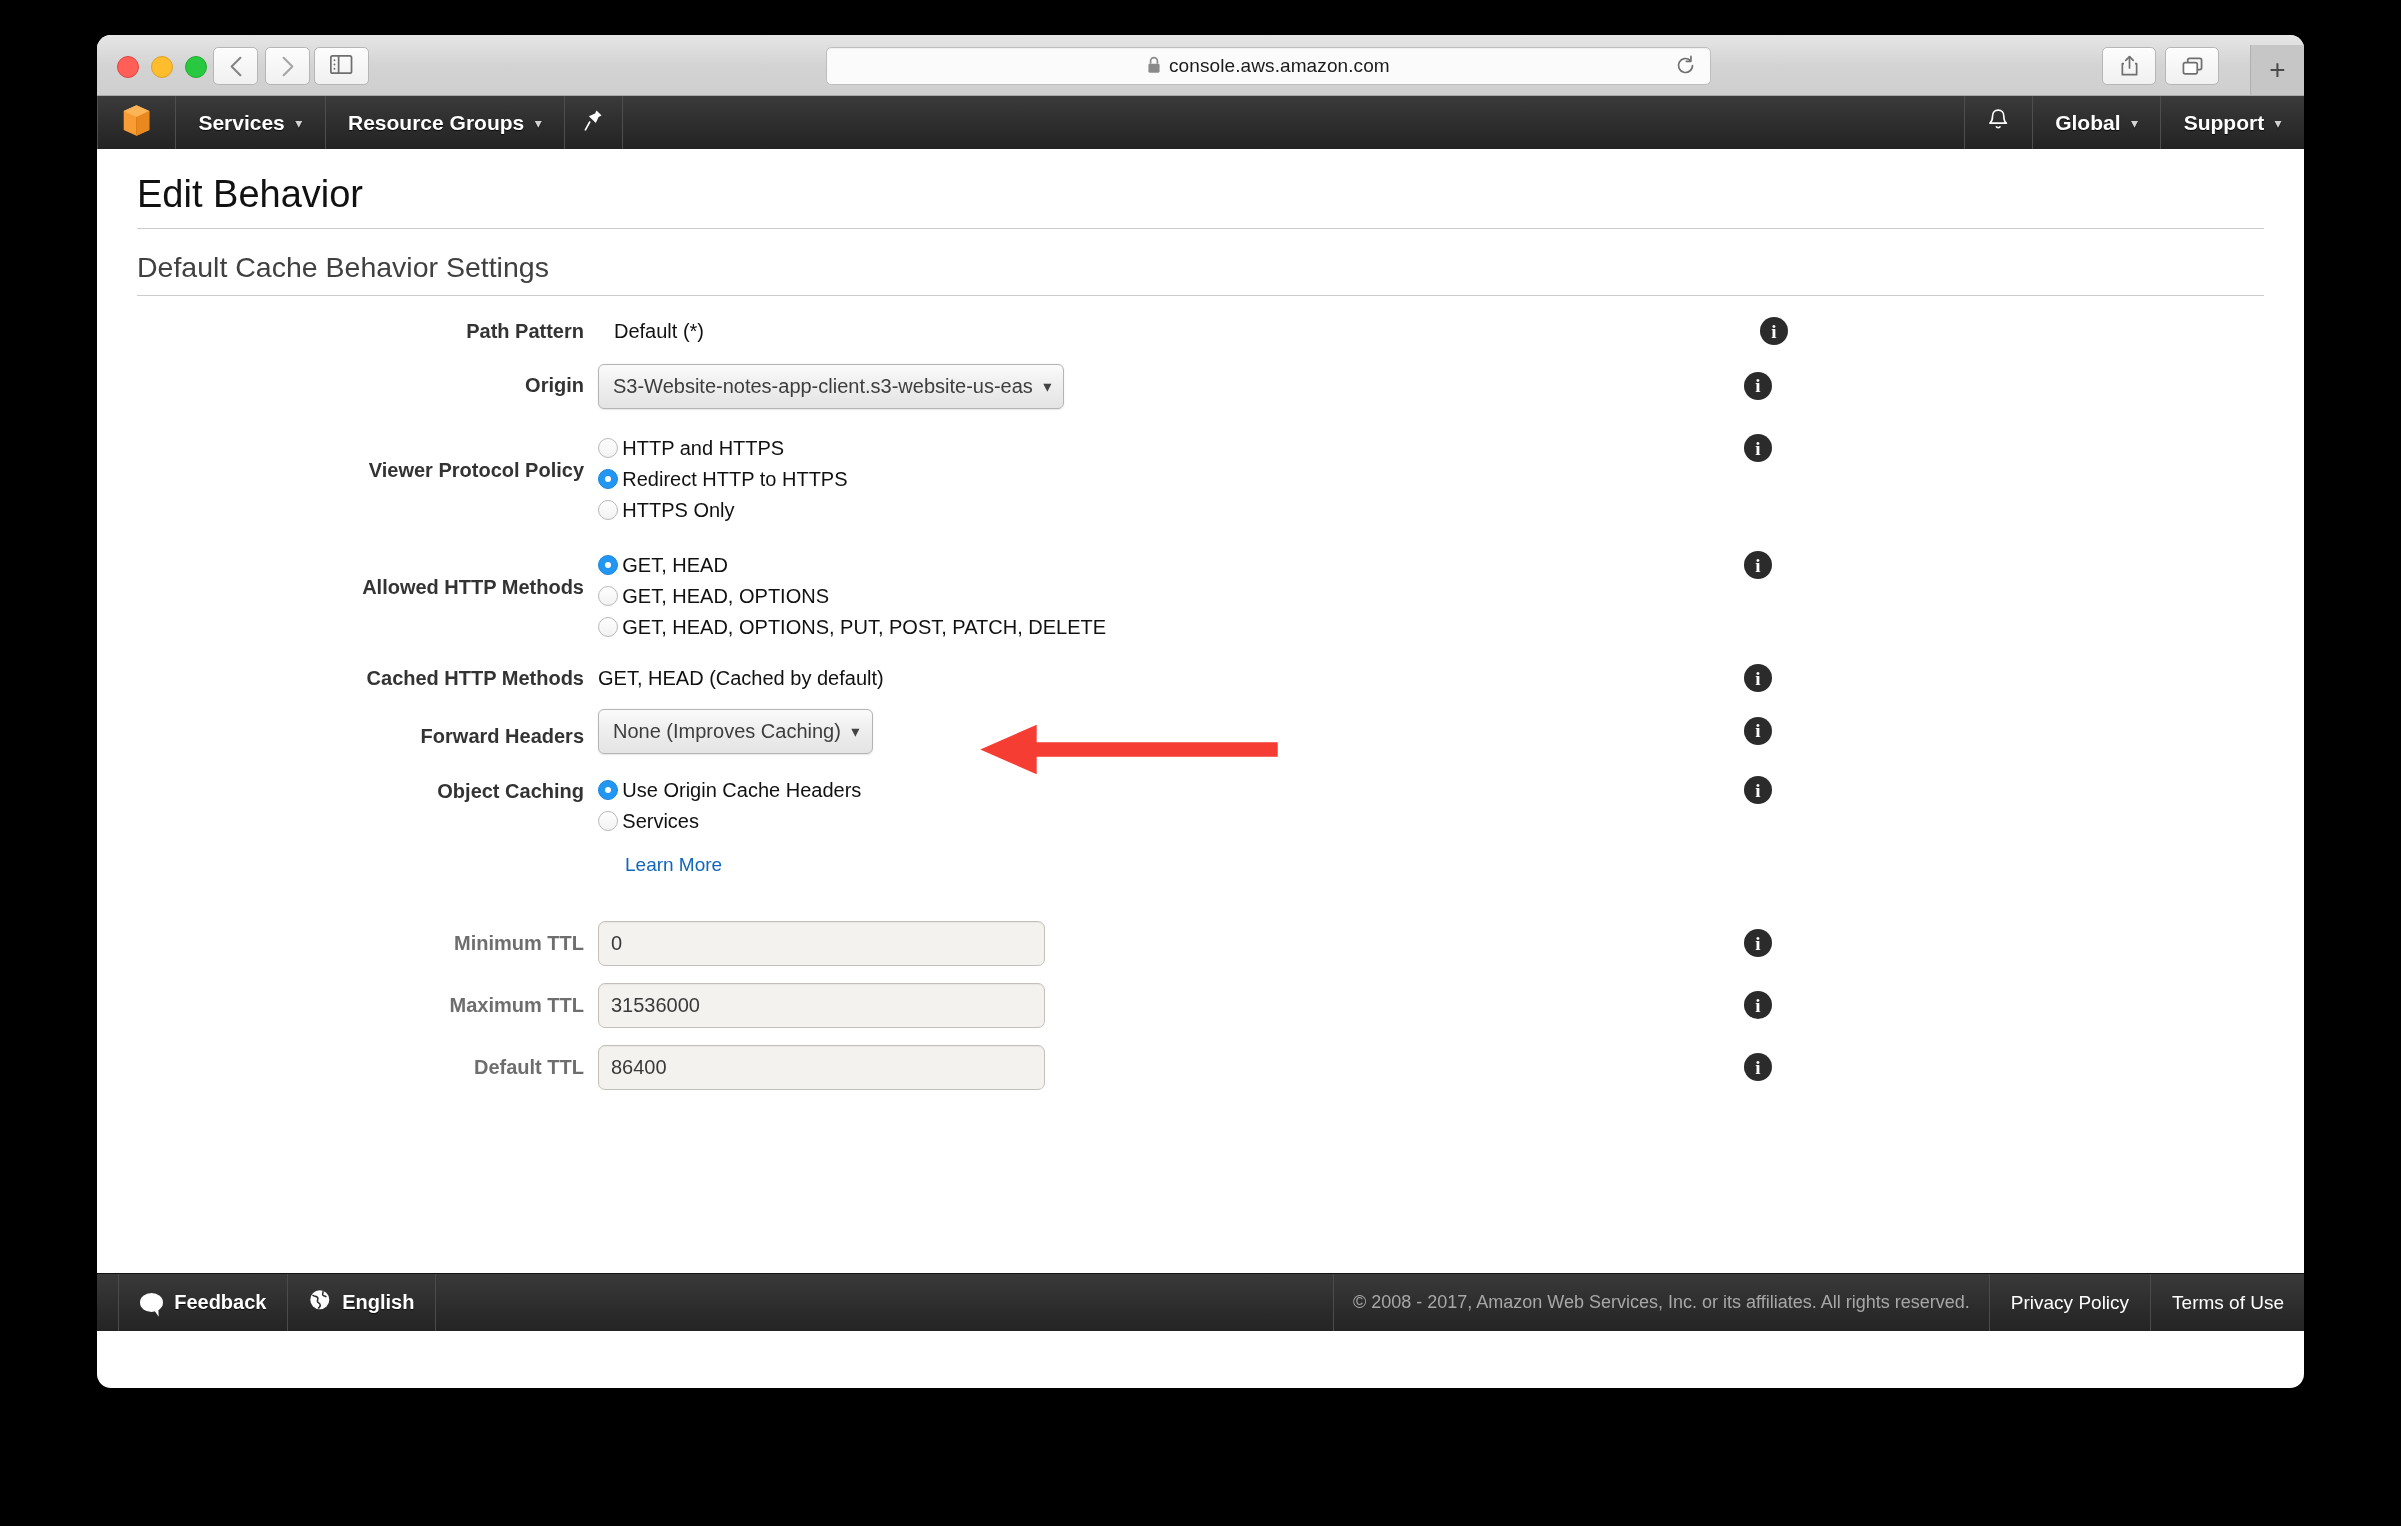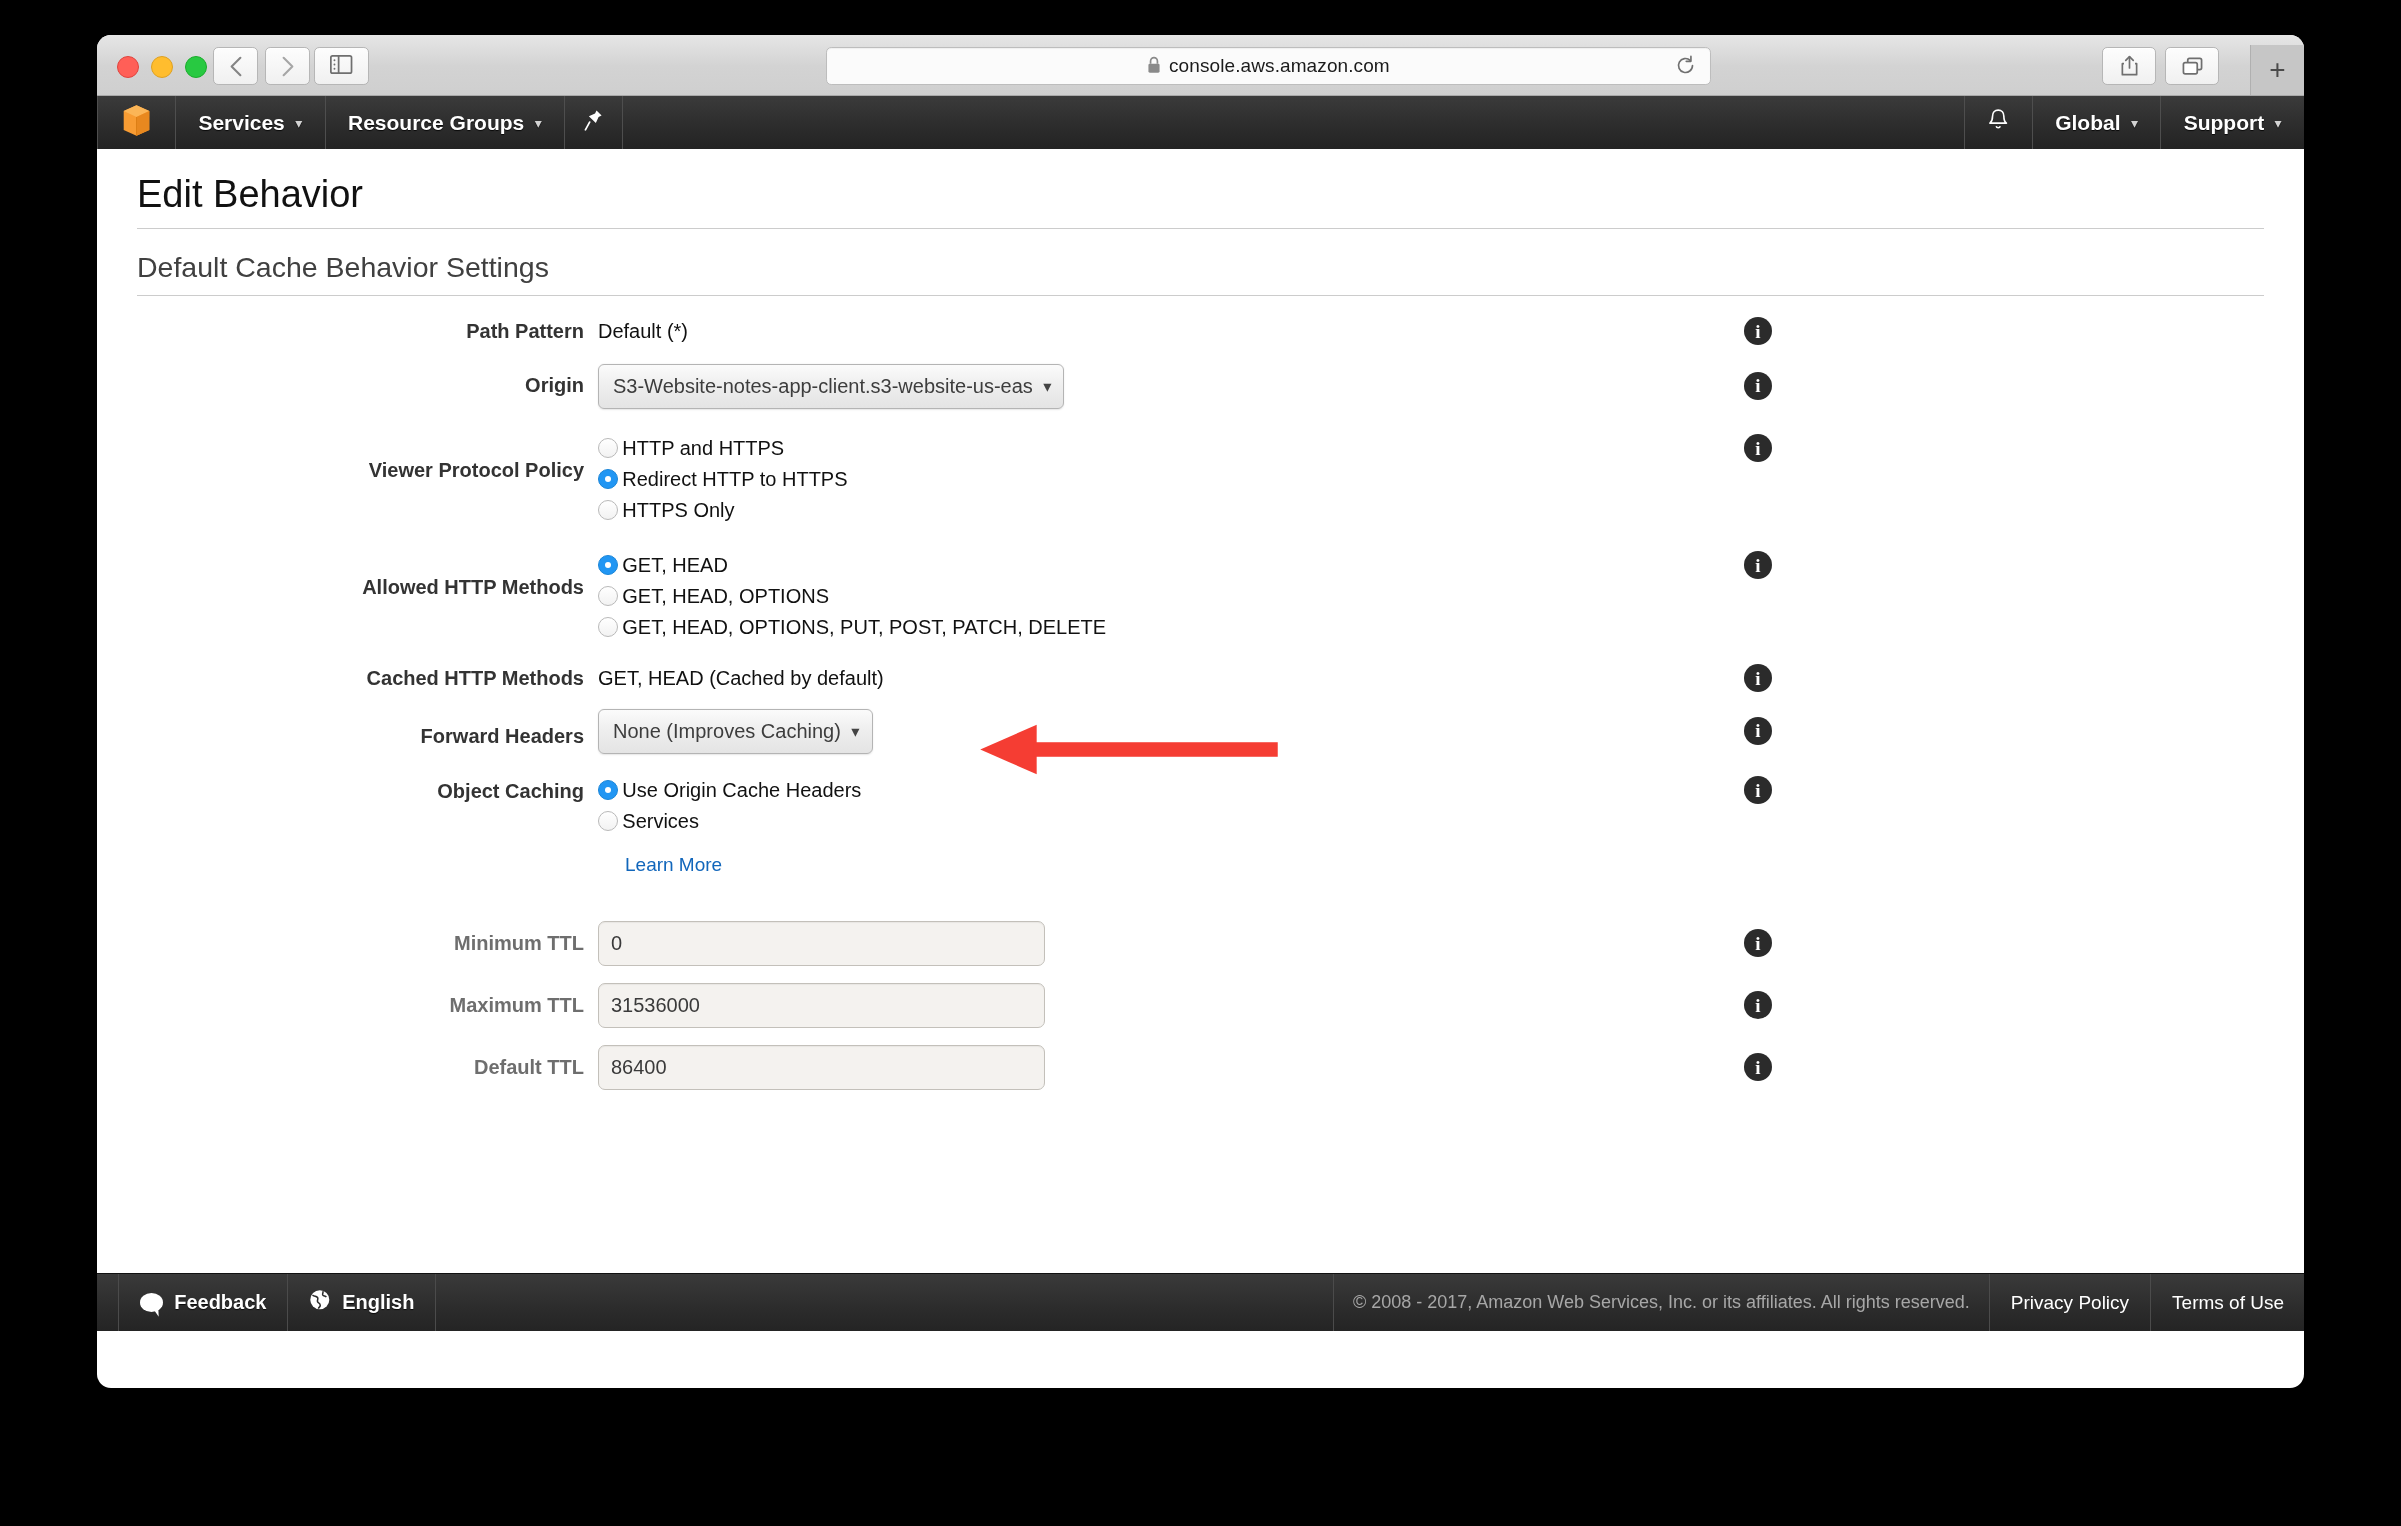--- a/index.html
+++ b/index.html
@@ -553,21 +553,21 @@
       </div>
     </div>
 
     <div class="page">
 
       <h1 class="h1-title">Edit Behavior</h1>
       <h2 class="h2-title">Default Cache Behavior Settings</h2>
 
       <div class="form">
 
-        <div class="frow" style="margin-top:24px;">
+        <div class="frow" style="margin-top:24px;gap:16px;">
           <div class="flabel">Path Pattern</div>
           <div class="fctrl">
             <span class="static-value">Default (*)</span>
             <div class="info-icon" style="top:-2.6px;">i</div>
           </div>
         </div>
 
         <div class="frow" style="margin-top:21px;">
           <div class="flabel" style="padding-top:10.4px;">Origin</div>
           <div class="fctrl">

